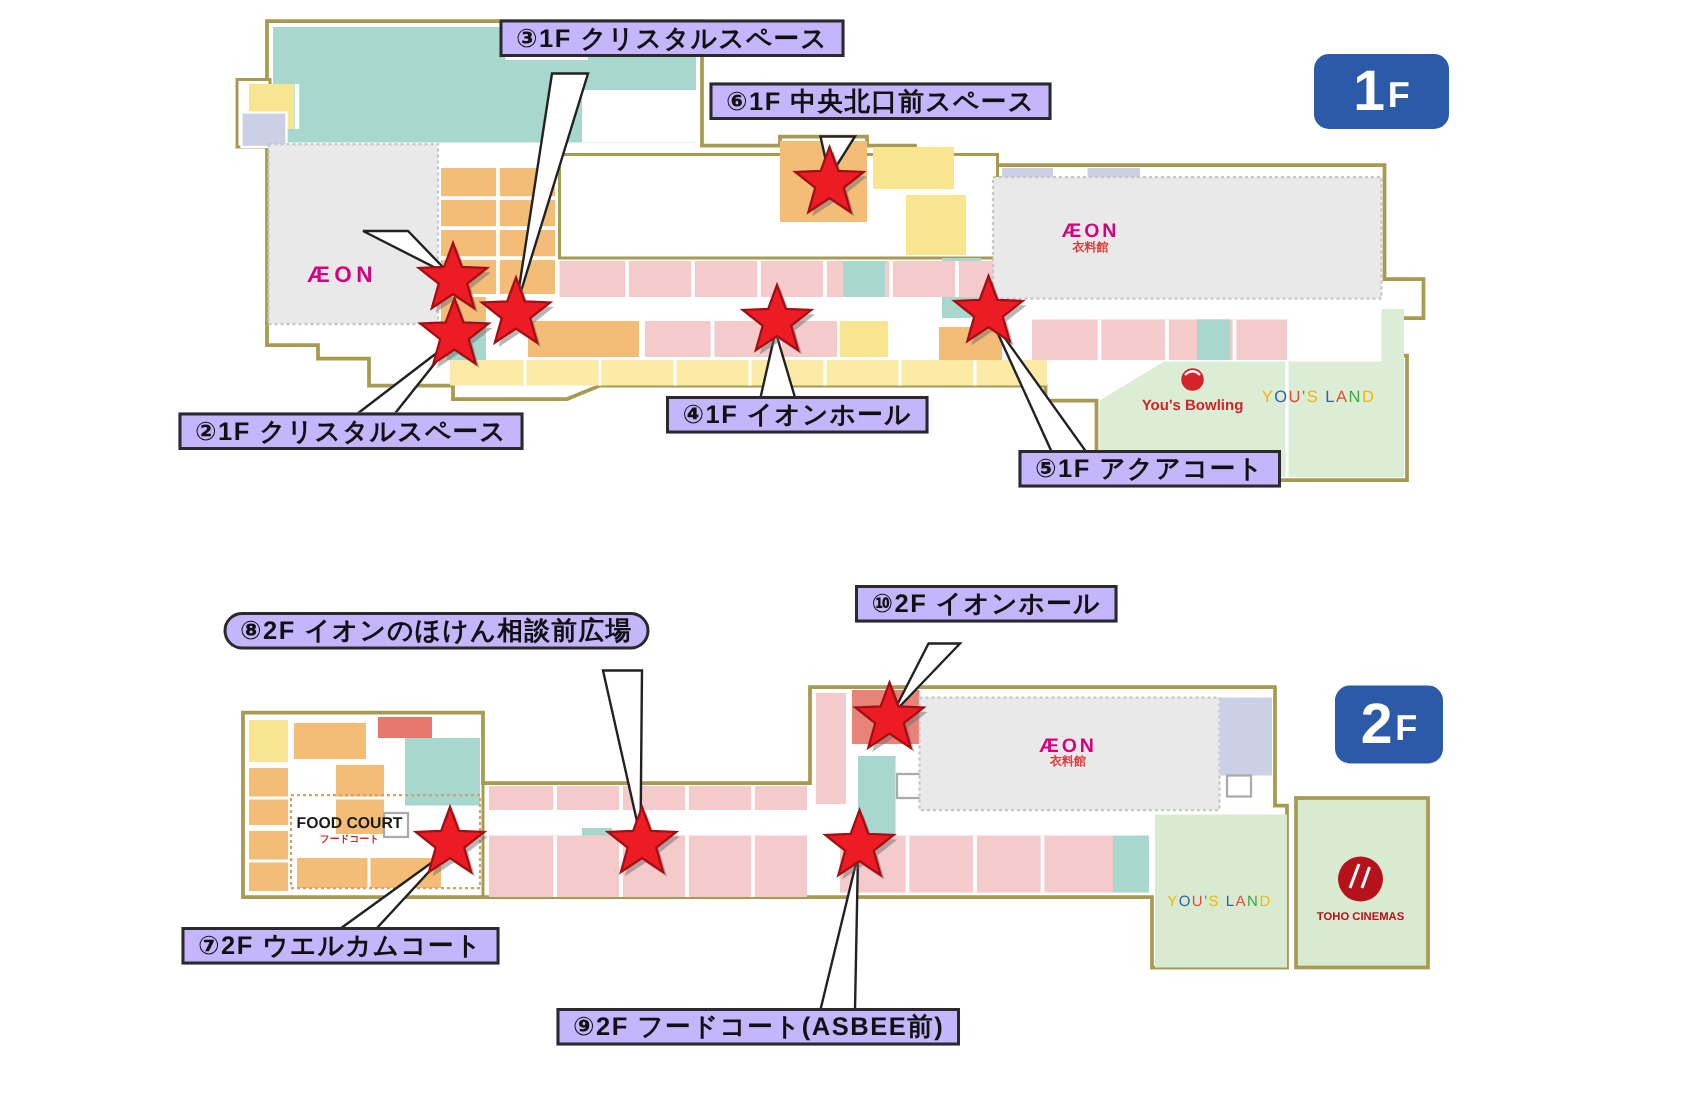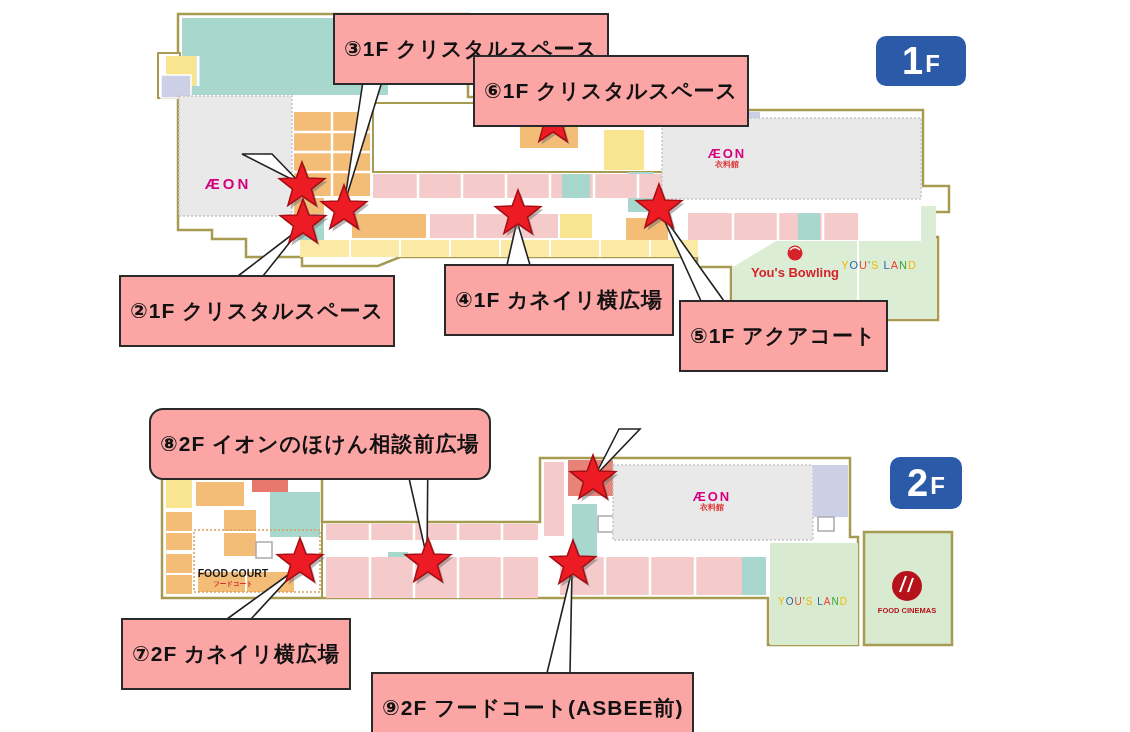--- a/index.html
+++ b/index.html
@@ -1,31 +1,31 @@
 <!DOCTYPE html>
 <html><head>
 <meta charset="utf-8">
 <style>
   html,body{margin:0;padding:0;background:#fff;}
   #canvas{position:relative;width:1130px;height:732px;background:#fff;overflow:hidden;
           font-family:"Liberation Sans","DejaVu Sans",sans-serif;}
   #mapsvg{position:absolute;left:0;top:0;z-index:1;}
-  .lbl{position:absolute;z-index:5;background:#fca5a5;border:2px solid #2a2a2a;
-       padding:21px 9px;font-weight:bold;font-size:21px;line-height:1.25;color:#111;
+  .lbl{position:absolute;z-index:5;background:#c4b5fd;border:2px solid #2a2a2a;
+       padding:0 9px;font-weight:bold;font-size:17px;line-height:1.25;color:#111;
        white-space:nowrap;letter-spacing:1px;}
   .badge{position:absolute;z-index:5;background:#2B5AA8;color:#fff;border-radius:10px;
          display:flex;align-items:center;justify-content:center;font-weight:bold;}
   .badge .digit{font-size:38px;line-height:1;}
   .badge .suffix{font-size:24px;line-height:1;margin-left:2px;margin-top:6px;}
   .logo{position:absolute;z-index:4;transform:translateX(-50%);text-align:center;
         white-space:nowrap;font-weight:bold;}
   .logo-aeon{color:#D6007F;font-size:15px;letter-spacing:3px;}
   .logo-aeon-main{color:#D6007F;font-size:13px;letter-spacing:2px;line-height:1;}
   .logo-aeon-sub{color:#E03A3A;font-size:8px;line-height:1.2;}
-  .logo-bowl{color:#D5232A;font-size:13px;}
+  .logo-bowl{color:#D5232A;font-size:10px;}
   .logo-yl{font-size:11px;font-weight:400;letter-spacing:1px;}
   .logo-fc-main{color:#1a1a1a;font-size:10.5px;font-weight:800;line-height:1.1;}
   .logo-fc-sub{color:#D5232A;font-size:6.5px;line-height:1.2;}
   .logo-toho{color:#B5121B;font-size:7.5px;}
 </style>
 </head>
 <body>
 
 <div id="canvas">
 
@@ -210,45 +210,46 @@
 
 <div class="logo" style="left:727px;top:147px;">
   <div class="logo-aeon-main">ÆON</div>
   <div class="logo-aeon-sub">衣料館</div>
 </div>
 
 <div class="logo logo-bowl" style="left:795px;top:265px;">You's Bowling</div>
 
 <div class="logo logo-yl" style="left:879px;top:259px;"><span style="color: rgb(242, 183, 5);">Y</span><span style="color: rgb(43, 98, 176);">O</span><span style="color: rgb(232, 72, 59);">U</span><span style="color: rgb(63, 163, 62);">'</span><span style="color: rgb(242, 183, 5);">S</span><span> </span><span style="color: rgb(43, 98, 176);">L</span><span style="color: rgb(232, 72, 59);">A</span><span style="color: rgb(63, 163, 62);">N</span><span style="color: rgb(242, 183, 5);">D</span></div>
 
-<div class="logo" style="left:233px;top:544px;margin-top:24px;">
+<div class="logo" style="left:233px;top:544px;">
   <div class="logo-fc-main">FOOD COURT</div>
   <div class="logo-fc-sub">フードコート</div>
 </div>
 
 <div class="logo" style="left:712px;top:490px;">
   <div class="logo-aeon-main">ÆON</div>
   <div class="logo-aeon-sub">衣料館</div>
 </div>
 
 <div class="logo logo-yl" style="left:813px;top:596px;font-size:10px;"><span style="color: rgb(242, 183, 5);">Y</span><span style="color: rgb(43, 98, 176);">O</span><span style="color: rgb(232, 72, 59);">U</span><span style="color: rgb(63, 163, 62);">'</span><span style="color: rgb(242, 183, 5);">S</span><span> </span><span style="color: rgb(43, 98, 176);">L</span><span style="color: rgb(232, 72, 59);">A</span><span style="color: rgb(63, 163, 62);">N</span><span style="color: rgb(242, 183, 5);">D</span></div>
 
-<div class="logo logo-toho" style="left:907px;top:606px;">FOOD CINEMAS</div>
+<div class="logo logo-toho" style="left:907px;top:606px;">TOHO CINEMAS</div>
 
 <div class="badge" style="left:876px;top:36px;width:90px;height:50px;">
   <span class="digit">1</span>
   <span class="suffix">F</span>
 </div>
 <div class="badge" style="left:890px;top:457px;width:72px;height:52px;">
   <span class="digit">2</span>
   <span class="suffix">F</span>
 </div>
 
 <div class="lbl" style="left:119px;top:275px;">②1F クリスタルスペース</div>
 <div class="lbl" style="left:333px;top:13px;">③1F クリスタルスペース</div>
-<div class="lbl" style="left:444px;top:264px;">④1F カネイリ横広場</div>
+<div class="lbl" style="left:444px;top:264px;">④1F イオンホール</div>
 <div class="lbl" style="left:679px;top:300px;">⑤1F アクアコート</div>
-<div class="lbl" style="left:473px;top:55px;">⑥1F クリスタルスペース</div>
-<div class="lbl" style="left:121px;top:618px;">⑦2F カネイリ横広場</div>
+<div class="lbl" style="left:473px;top:55px;">⑥1F 中央北口前スペース</div>
+<div class="lbl" style="left:121px;top:618px;">⑦2F ウエルカムコート</div>
 <div class="lbl" style="left:149px;top:408px;border-radius:14px;">⑧2F イオンのほけん相談前広場</div>
 <div class="lbl" style="left:371px;top:672px;">⑨2F フードコート(ASBEE前)</div>
+<div class="lbl" style="left:570px;top:390px;">⑩2F イオンホール</div>
 
 </div>
 
 </body></html>

